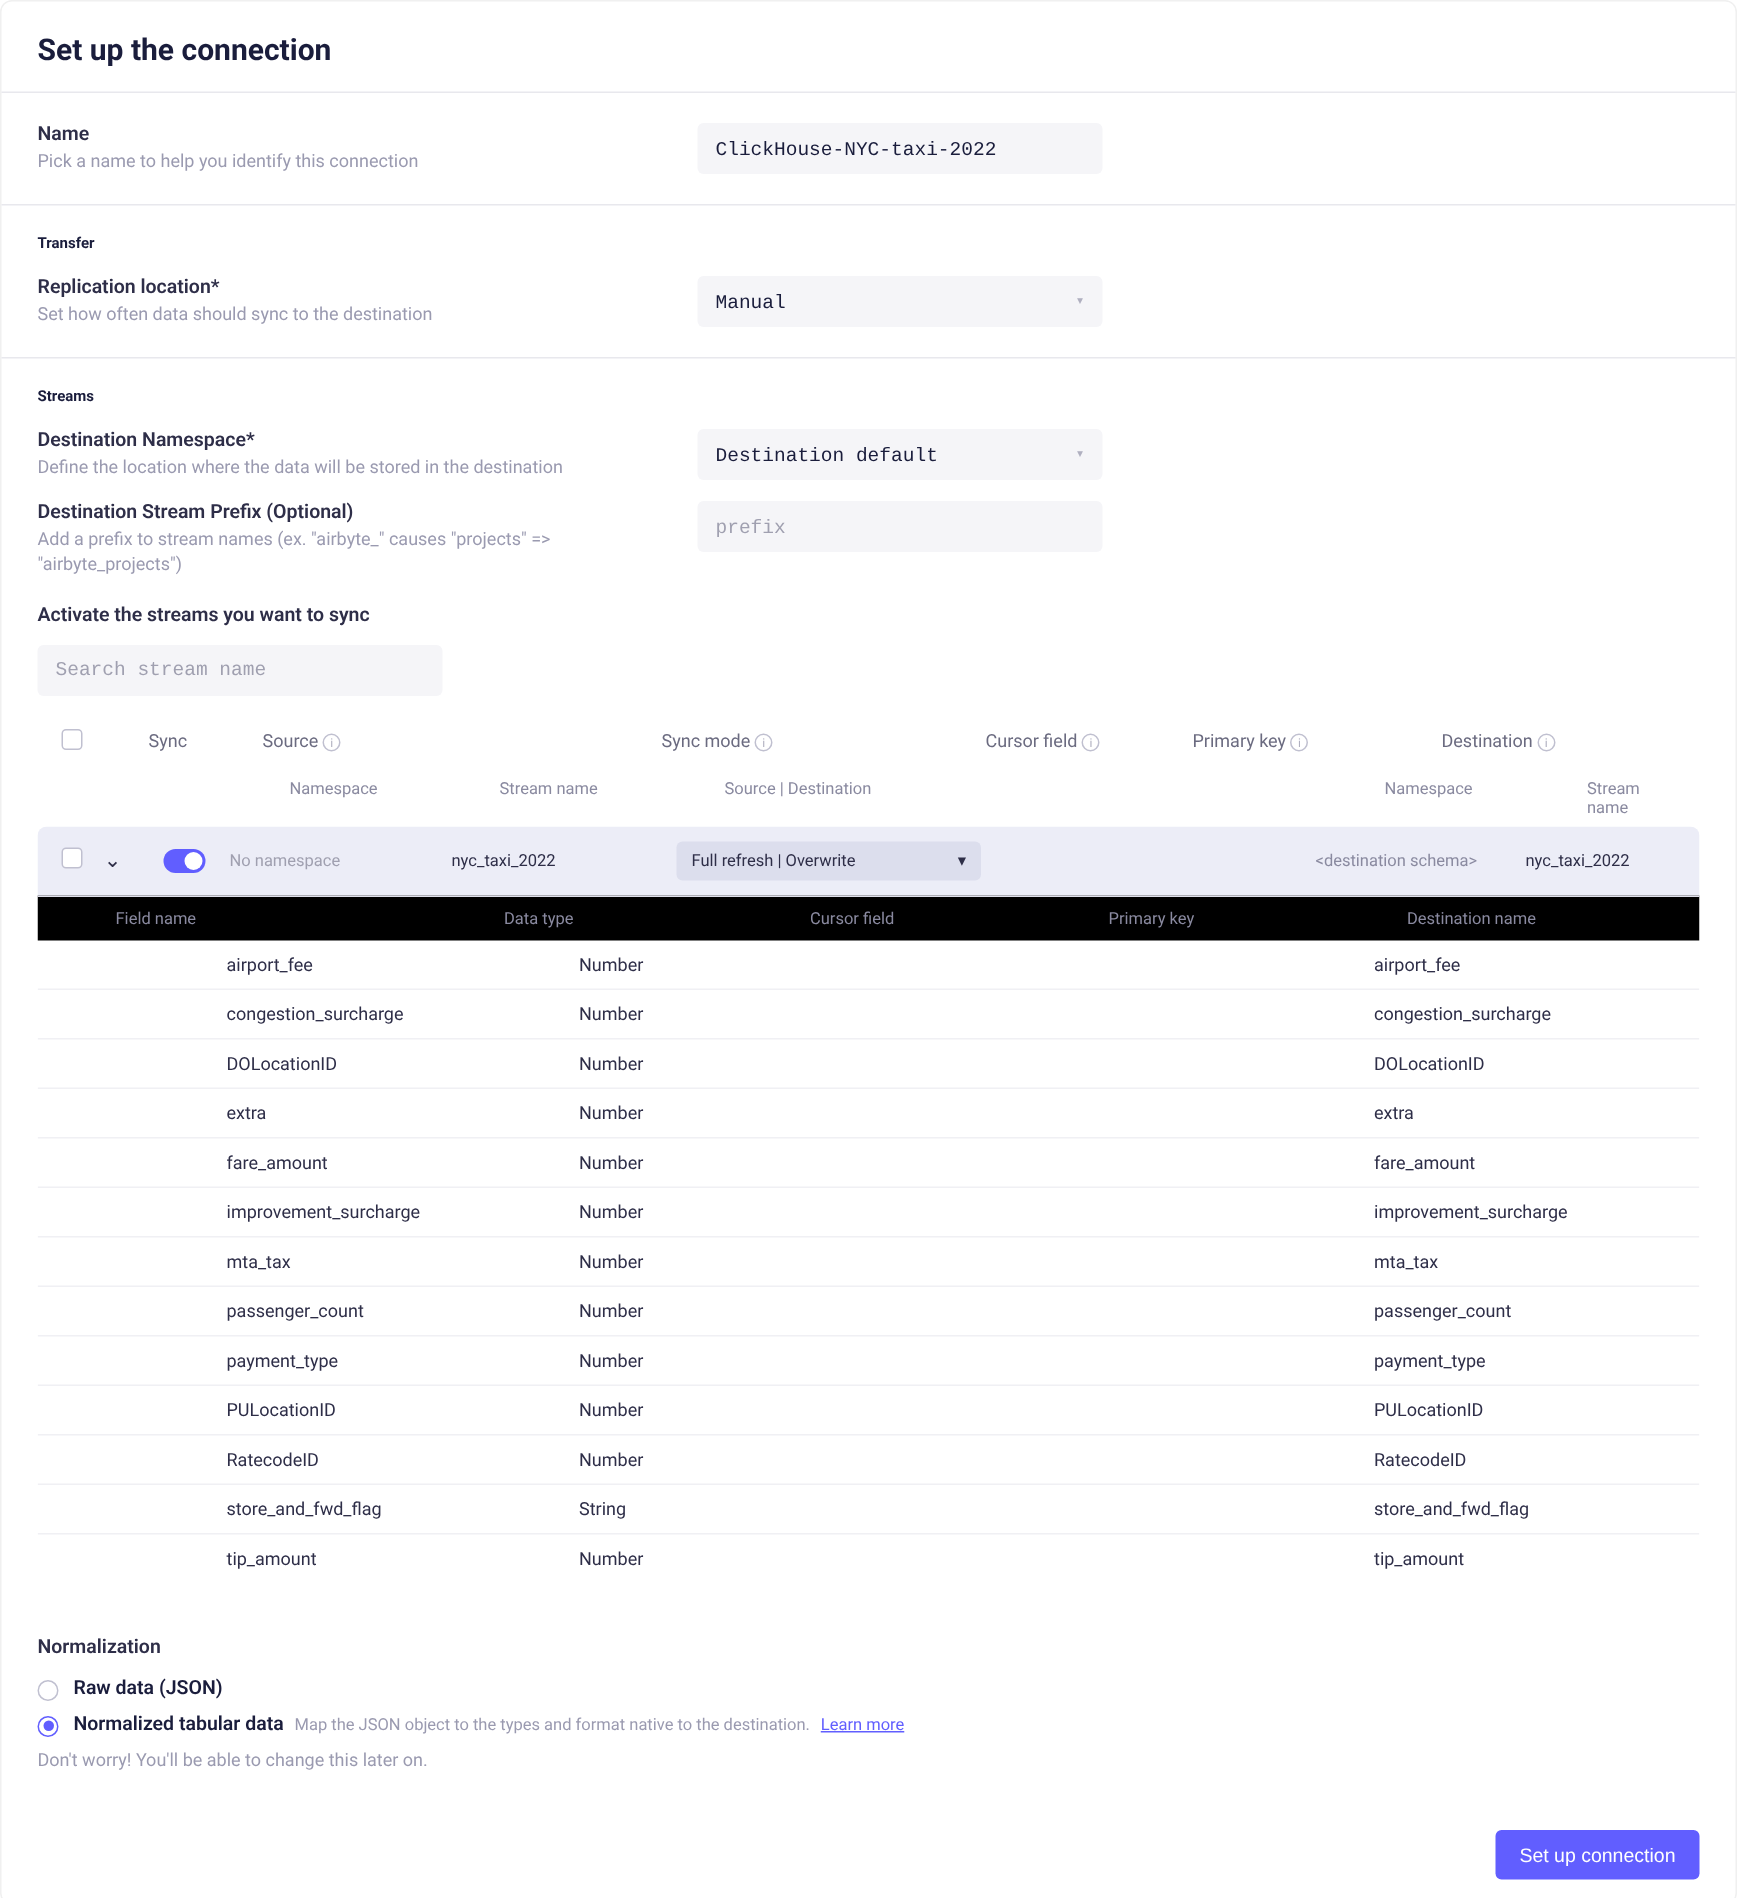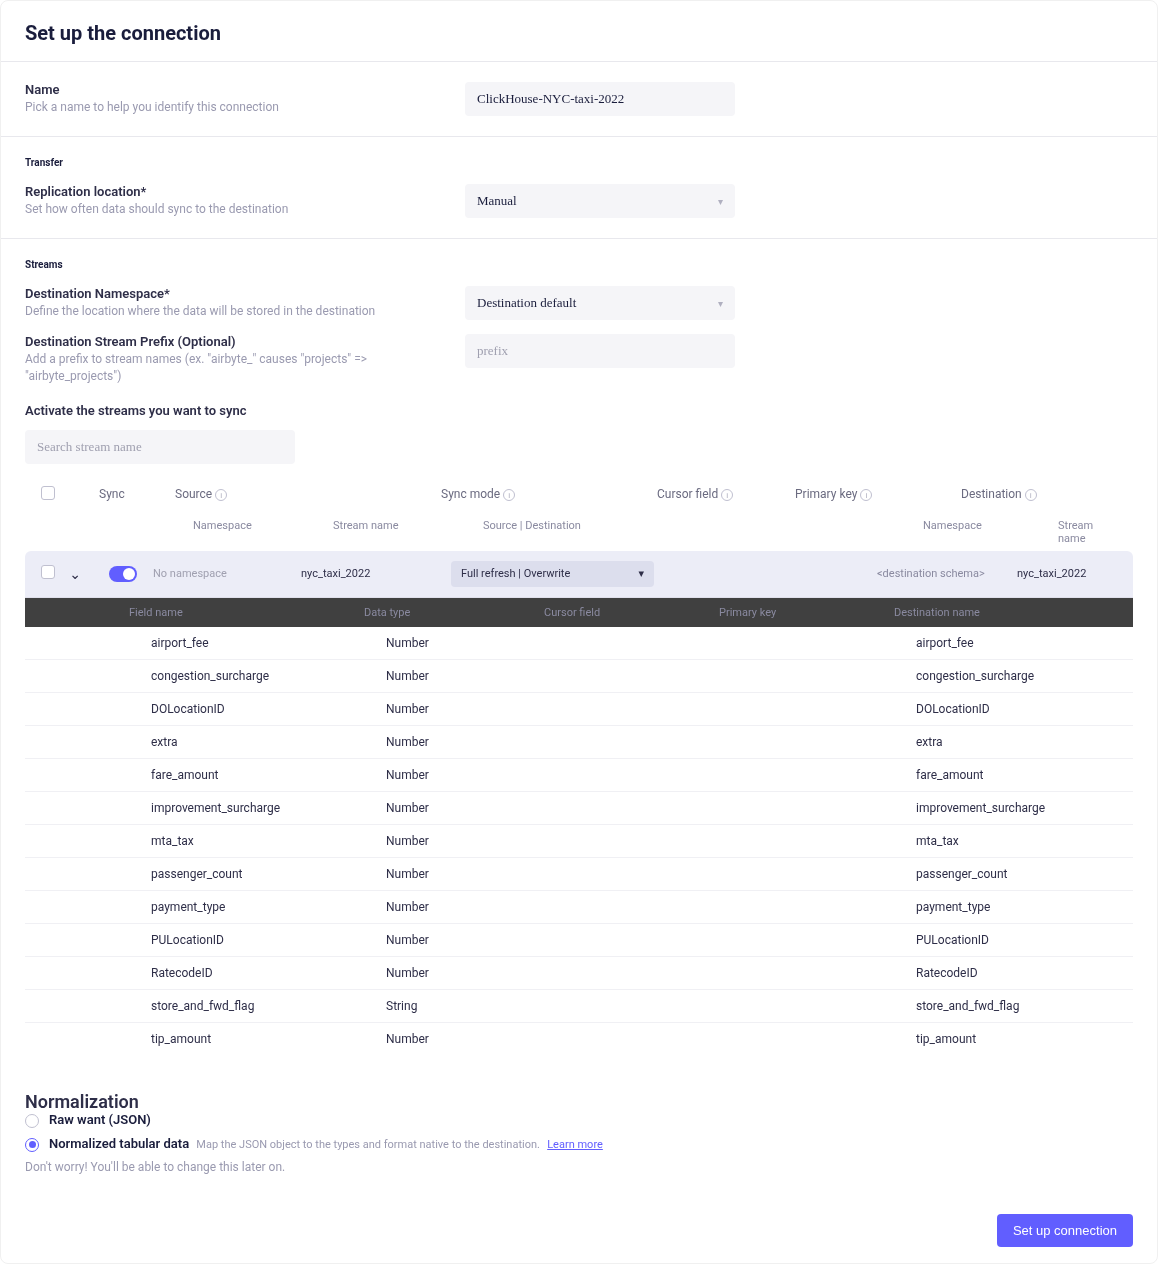--- a/index.html
+++ b/index.html
@@ -8,21 +8,21 @@
 .section { border-bottom: 1px solid #e8e8ed; }
 .section-inner { padding: 20px 24px; }
 h1 { font-size: 20px; font-weight: 700; color: #1a1d3c; padding: 20px 24px 16px; }
 h2 { font-size: 10px; font-weight: 700; color: #1a1d3c; margin-bottom: 16px; }
 .row { display: flex; align-items: flex-start; margin-bottom: 14px; }
 .row:last-child { margin-bottom: 0; }
 .label-col { width: 440px; padding-right: 24px; }
 .field-label { font-size: 13px; font-weight: 600; color: #2e2e48; }
 .field-help { font-size: 12px; color: #9a9ab0; margin-top: 2px; line-height: 1.4; }
 .input-col { flex: 0 0 270px; }
-input[type="text"], .select-box { width: 270px; height: 34px; border: none; background: #f5f5f8; border-radius: 4px; padding: 0 12px; font-size: 13px; color: #1a1d3c; font-family: Liberation Serif, serif; }
+input[type="text"], .select-box { width: 270px; height: 34px; border: none; background: #f5f5f8; border-radius: 4px; padding: 0 12px; font-size: 13px; color: #1a1d3c; font-family: Liberation Mono, monospace; }
 input[type="text"]::placeholder { color: #a0a0b0; }
 .select-box { display: flex; align-items: center; justify-content: space-between; cursor: pointer; }
 .select-box .caret { color: #b0b0c0; font-size: 10px; }
 .activate-label { font-size: 13px; font-weight: 600; color: #2e2e48; margin-bottom: 12px; }
 .search-box { width: 100%; height: 36px; background: #f5f5f8; border: none; border-radius: 4px; padding: 0 12px; font-size: 13px; color: #1a1d3c; margin-bottom: 12px; }
 .search-box::placeholder { color: #a0a0b0; }
 .streams-container { position: relative; }
 .streams-header { display: flex; align-items: center; padding: 10px 16px; font-size: 12px; color: #6b6b80; gap: 8px; }
 .checkbox { width: 14px; height: 14px; border: 1.5px solid #c0c0d0; border-radius: 3px; background: #fff; display: inline-block; cursor: pointer; }
 .col-sync { width: 68px; }
@@ -42,35 +42,35 @@
 .stream-row { display: flex; align-items: center; background: #ecedf7; padding: 10px 16px; font-size: 12px; gap: 8px; }
 .chevron { cursor: pointer; font-size: 14px; color: #2e2e48; width: 16px; text-align: center; }
 .toggle { position: relative; width: 28px; height: 16px; background: #615eff; border-radius: 8px; cursor: pointer; }
 .toggle::after { content: ""; position: absolute; left: 14px; top: 2px; width: 12px; height: 12px; background: #fff; border-radius: 50%; }
 .sr-ns { width: 140px; color: #a0a0b0; font-size: 11px; margin-left: 8px; }
 .sr-sn { width: 142px; color: #2e2e48; font-size: 11px; }
 .sync-select { display: flex; align-items: center; justify-content: space-between; width: 203px; height: 26px; background: #dcdeed; border-radius: 4px; padding: 0 10px; font-size: 11px; color: #2e2e48; cursor: pointer; }
 .sr-spacer { flex: 1; }
 .sr-dns { width: 132px; color: #8a8aa0; font-size: 11px; }
 .sr-dsn { width: 100px; color: #2e2e48; font-size: 11px; }
-.fields-header { display: flex; background: #404040; padding: 8px 16px 8px 104px; font-size: 11px; color: #8a8aa0; border-top: 1px solid #e0e0eb; }
+.fields-header { display: flex; background: #000000; padding: 8px 16px 8px 52px; font-size: 11px; color: #8a8aa0; border-top: 1px solid #e0e0eb; gap: 24px; }
 .fh-name { width: 235px; }
 .fh-type { width: 180px; }
 .fh-cursor { width: 175px; }
 .fh-pk { width: 175px; }
 .fh-dest { flex: 1; }
 .fields-body { max-height: 424px; overflow-y: hidden; }
 .field-row { display: flex; padding: 9px 16px 9px 126px; font-size: 12px; color: #2e2e48; border-bottom: 1px solid #f0f0f4; align-items: center; }
 .fr-name { width: 235px; }
 .fr-type { width: 180px; }
 .fr-cursor { width: 175px; }
 .fr-pk { width: 175px; }
 .fr-dest { flex: 1; }
 .normalization-section { padding: 20px 24px 24px; }
-.norm-title { font-size: 18px; font-weight: 600; color: #2e2e48; }
+.norm-title { font-size: 13px; font-weight: 600; color: #2e2e48; margin-bottom: 12px; }
 .radio-row { display: flex; align-items: flex-start; margin-bottom: 8px; gap: 10px; }
 .radio { width: 14px; height: 14px; border: 1.5px solid #c0c0d0; border-radius: 50%; background: #fff; display: inline-flex; align-items: center; justify-content: center; cursor: pointer; flex-shrink: 0; margin-top: 2px; }
 .radio.selected { border-color: #615eff; }
 .radio.selected::after { content: ""; width: 7px; height: 7px; background: #615eff; border-radius: 50%; }
 .radio-label { font-size: 13px; font-weight: 600; color: #1a1d3c; }
 .radio-help { font-size: 11px; color: #9a9ab0; margin-left: 4px; font-weight: 400; }
 .learn-more { color: #615eff; text-decoration: underline; cursor: pointer; }
 .norm-footer { font-size: 12px; color: #9a9ab0; margin-top: 6px; }
 .footer { display: flex; justify-content: flex-end; padding: 16px 24px; }
 .btn-primary { background: #615eff; color: #fff; border: none; border-radius: 4px; padding: 9px 16px; font-size: 13px; font-weight: 500; cursor: pointer; }
@@ -283,21 +283,21 @@
           </div>
         </div>
       </div>
     </div>
   </div>
 
   <div class="normalization-section">
     <div class="norm-title">Normalization</div>
     <div class="radio-row">
       <span class="radio"></span>
-      <span class="radio-label">Raw want (JSON)</span>
+      <span class="radio-label">Raw data (JSON)</span>
     </div>
     <div class="radio-row">
       <span class="radio selected"></span>
       <span>
         <span class="radio-label">Normalized tabular data</span>
         <span class="radio-help">Map the JSON object to the types and format native to the destination.</span>
         <span class="radio-help"><a class="learn-more">Learn more</a></span>
       </span>
     </div>
     <div class="norm-footer">Don't worry! You'll be able to change this later on.</div>

